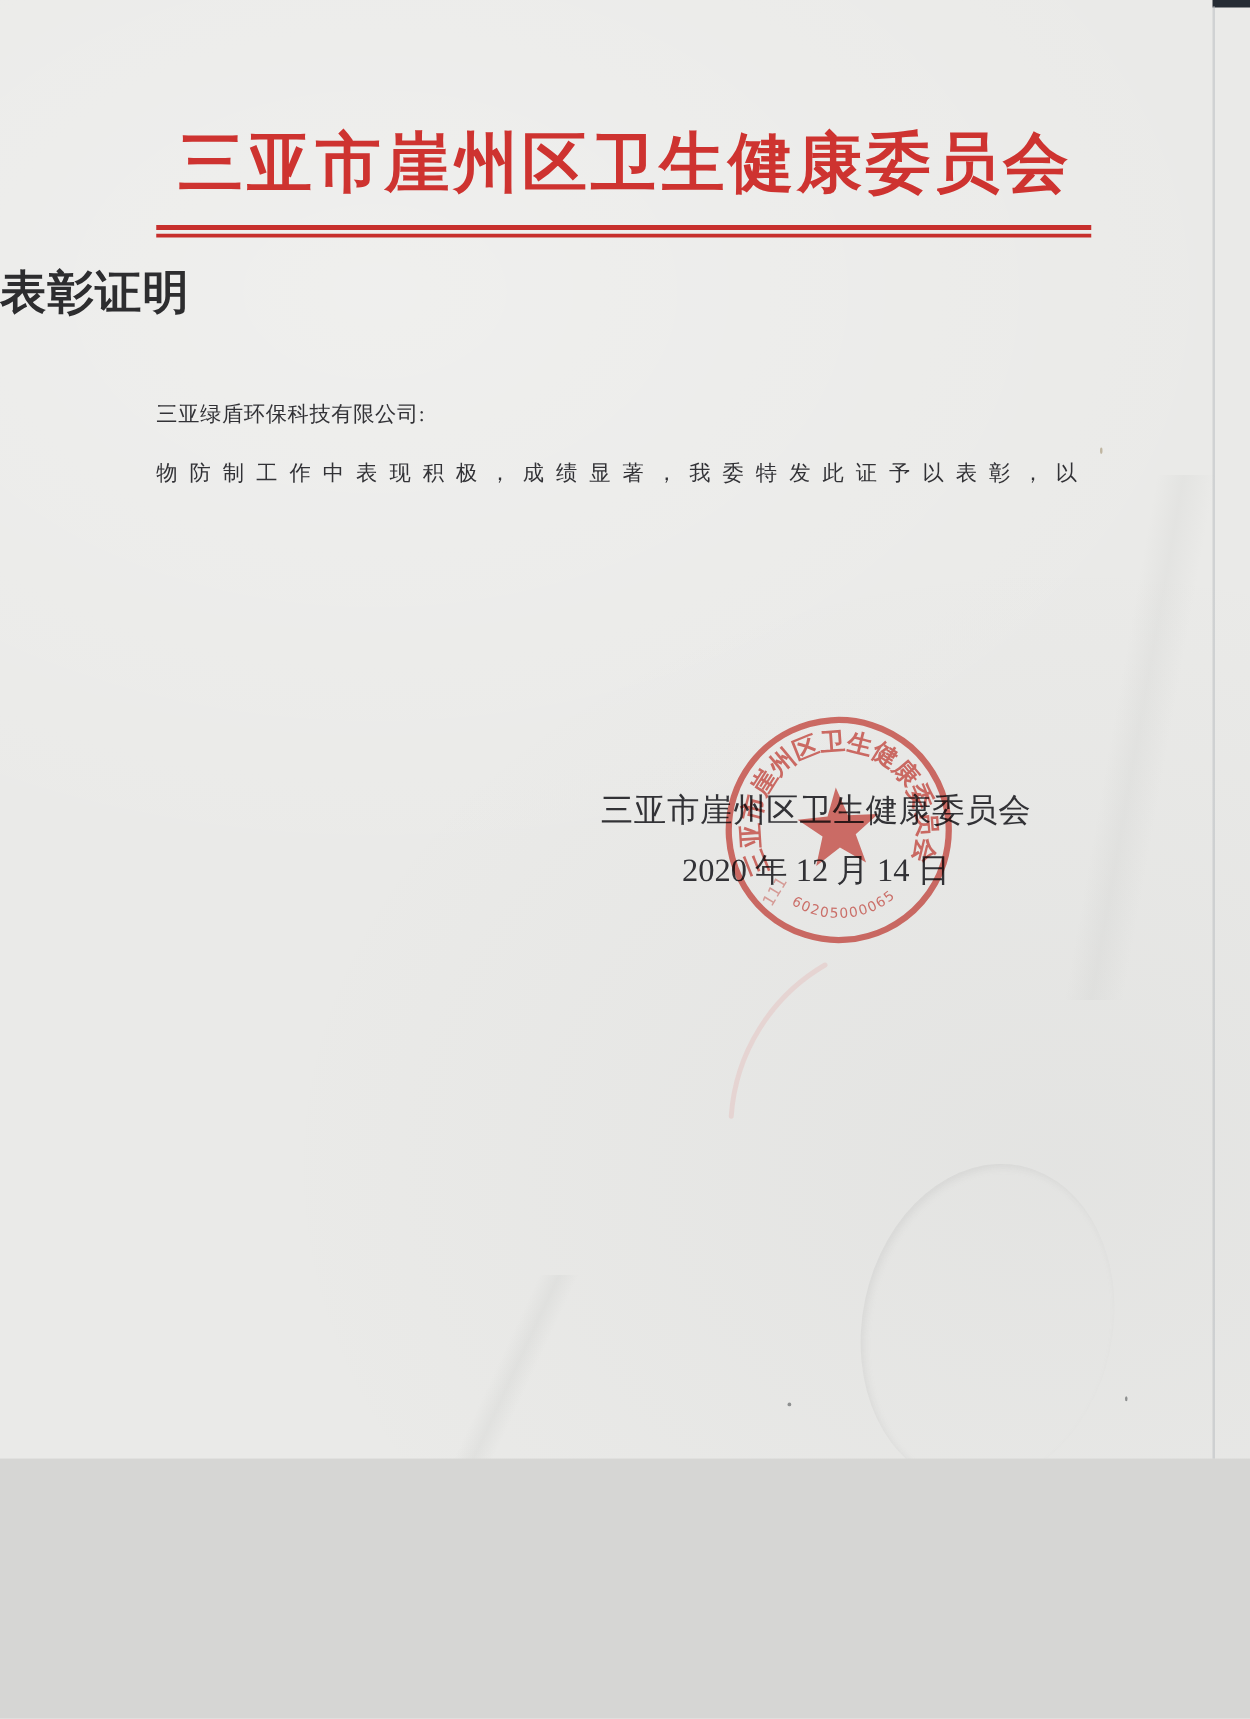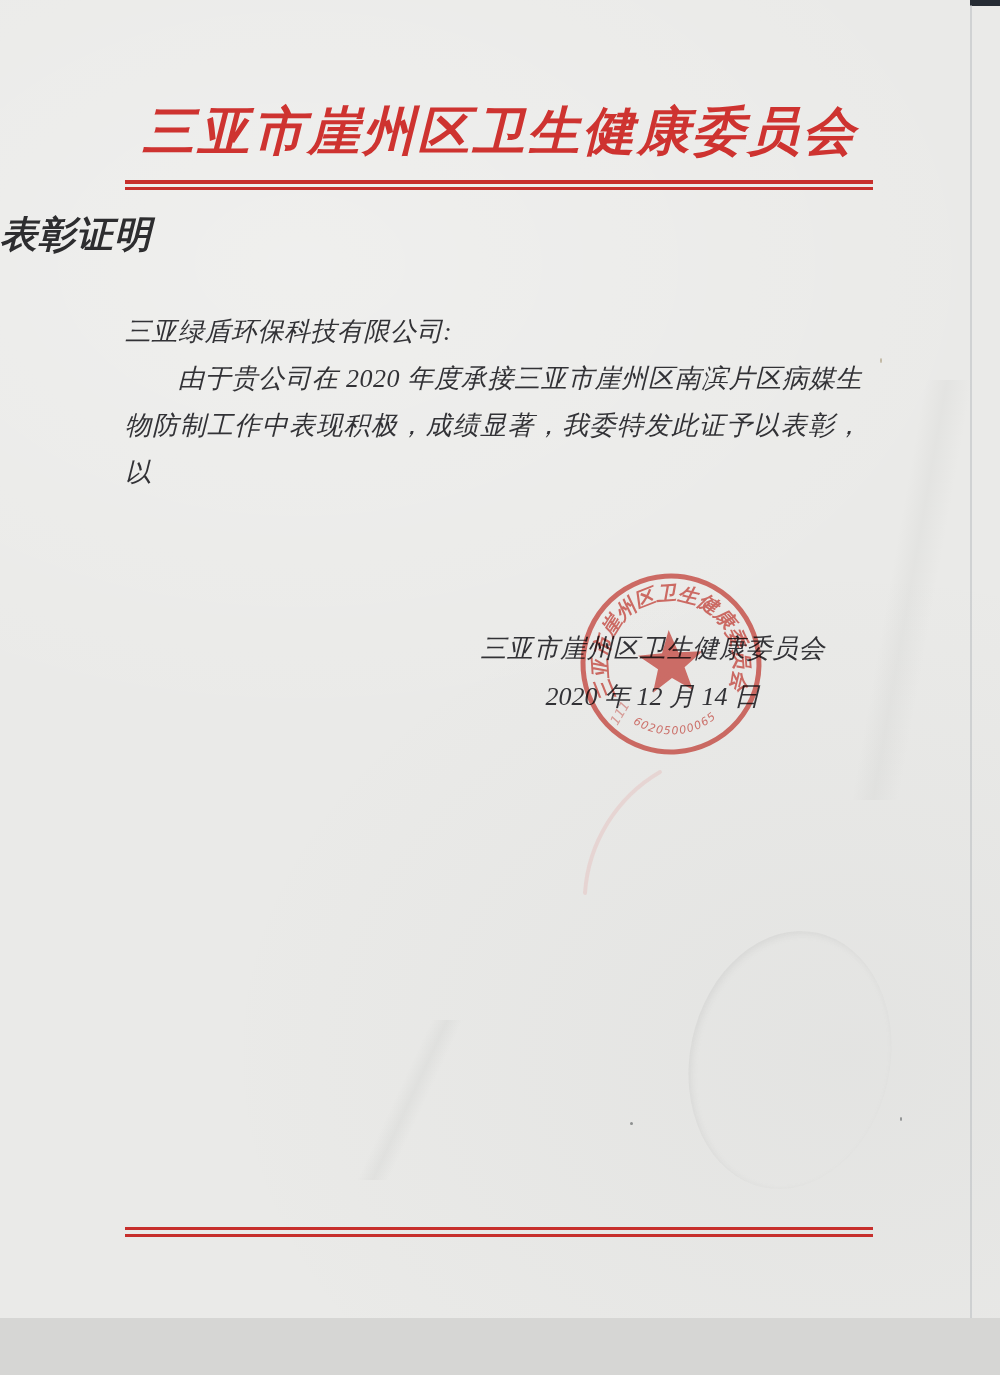--- a/index.html
+++ b/index.html
@@ -4,28 +4,27 @@
 <style>
   html, body {
     margin: 0;
     padding: 0;
     background: #d6d6d4;
     font-family: "Liberation Serif", "DejaVu Serif", serif;
   }
   .scan-page {
     position: relative;
     width: 1000px;
-    height: 1318px;
+    height: 1167px;
     margin: 0 auto;
     background:
       radial-gradient(1200px 800px at 30% 20%, rgba(255,255,255,0.25), rgba(255,255,255,0) 60%),
       radial-gradient(900px 700px at 85% 80%, rgba(120,125,128,0.06), rgba(120,125,128,0) 70%),
       #eaeae8;
     overflow: hidden;
-    font-style: italic;
   }
   
   .crease { position: absolute; pointer-events: none; }
   .crease-1 {
     left: 690px; top: 930px; width: 200px; height: 260px;
     border-radius: 50%;
     box-shadow: inset 3px 2px 6px rgba(160,162,160,0.18);
     transform: rotate(12deg);
   }
   .crease-2 {
@@ -64,21 +63,21 @@
     font-size: 37px;
     font-weight: bold;
     letter-spacing: 1px;
     color: #2d2d2f;
     line-height: 50px;
   }
 
   .text-block {
     position: absolute;
     top: 308px; left: 125px; width: 737px;
-    font-size: 26px;
+    font-size: 17px;
     color: #323236;
     letter-spacing: 0.5px;
   }
   .line { height: 47px; line-height: 47px; white-space: nowrap; }
   .line.fill { text-align: justify; text-align-last: justify; white-space: normal; }
   .line.indent { text-indent: 53px; }
 
   .signature-block {
     position: absolute;
     top: 632px; right: 175px;
@@ -145,21 +144,20 @@
   <div class="crease crease-3"></div>
 
   <div class="header-title">三亚市崖州区卫生健康委员会</div>
 
   <div class="double-rule rule-top"></div>
 
   <div class="doc-title">表彰证明</div>
 
   <div class="text-block">
     <div class="line">三亚绿盾环保科技有限公司:</div>
-    <div class="line fill indent">由于贵公司在 2020 年度承接三亚市崖州区南滨片区病媒生</div>
     <div class="line fill">物防制工作中表现积极，成绩显著，我委特发此证予以表彰，以</div>
   </div>
 
   <div class="signature-block">
     <div class="signature-line">三亚市崖州区卫生健康委员会</div>
     <div class="date-line">2020 年 12 月 14 日</div>
   </div>
 
   <svg class="ghost-arc" viewBox="0 0 300 170" xmlns="http://www.w3.org/2000/svg">
     <path d="M 140 12 A 152 152 0 0 0 65 133" fill="none" stroke="rgba(226,138,134,0.38)" stroke-width="4" stroke-linecap="round"></path>

